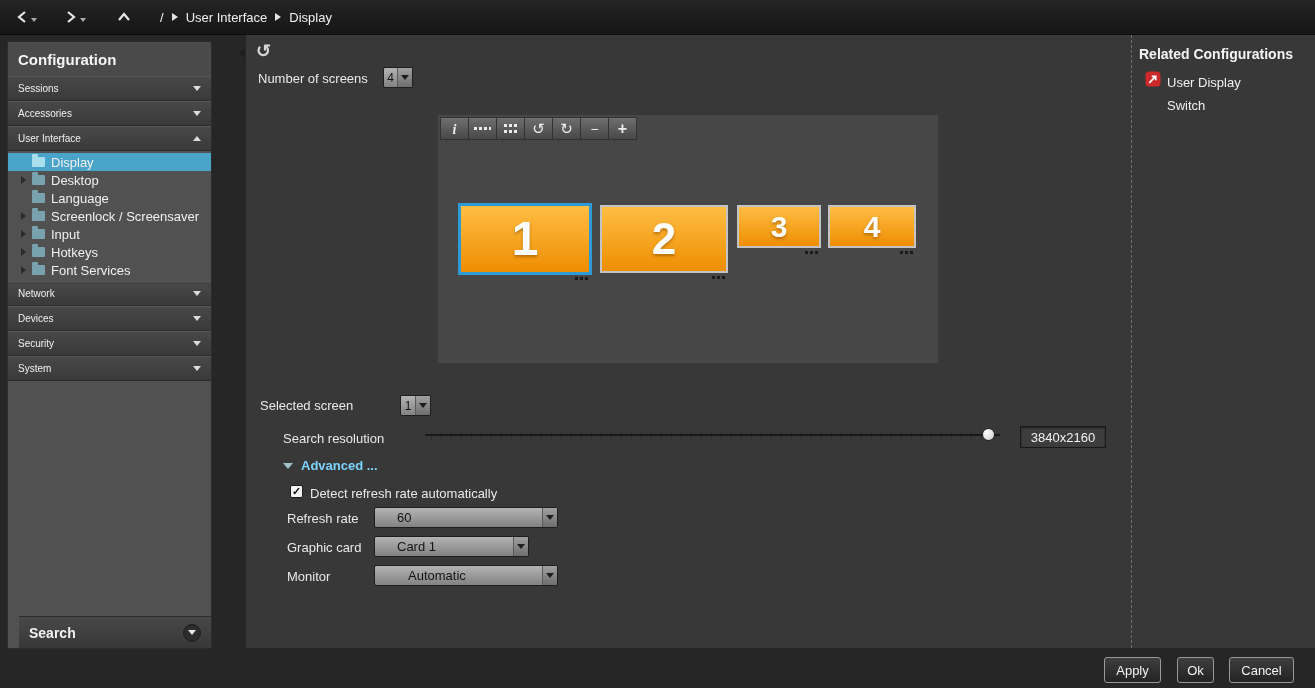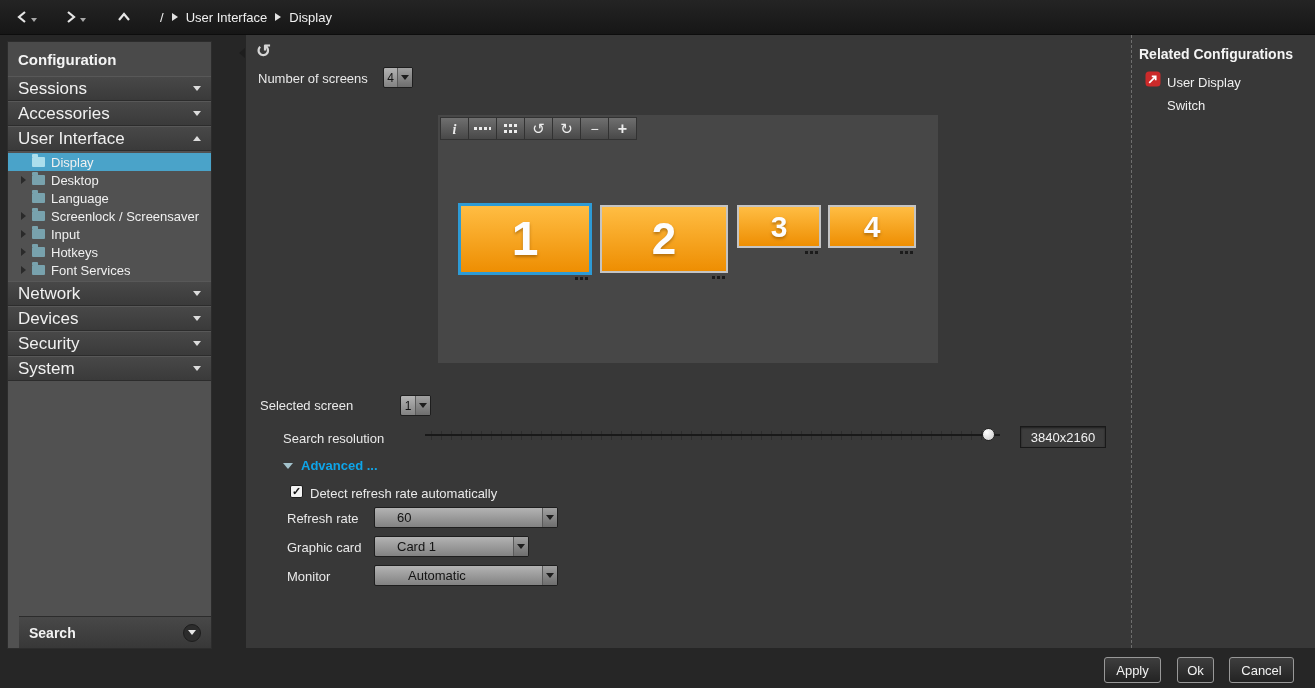--- a/index.html
+++ b/index.html
@@ -10,21 +10,21 @@
   #topbar{position:absolute;left:0;top:0;width:1315px;height:35px;background:linear-gradient(#242424,#161616);display:flex;align-items:center;border-bottom:1px solid #0d0d0d;}
   .navgroup{display:flex;align-items:center;cursor:pointer;}
   .mini-down{width:0;height:0;border-left:3.5px solid transparent;border-right:3.5px solid transparent;border-top:4px solid #a8a8a8;margin-left:1px;margin-top:6px;}
   #breadcrumb{display:flex;align-items:center;margin-left:28px;font-size:13px;color:#f0f0f0;}
   .bc-sep{width:0;height:0;border-left:6px solid #e2e2e2;border-top:4px solid transparent;border-bottom:4px solid transparent;margin:0 8px;}
   .bc-item{cursor:pointer;}
 
   
   #sidebar{position:absolute;left:8px;top:42px;width:203px;height:606px;background:#515151;display:flex;flex-direction:column;box-shadow:0 0 0 1px #2c2c2c;}
   .side-title{height:34px;background:#4a4a4a;display:flex;align-items:center;padding-left:10px;font-weight:bold;font-size:15px;color:#f4f4f4;flex:none;}
-  .cat{height:25px;flex:none;background:linear-gradient(#484848,#3a3a3a);border-top:1px solid #585858;border-bottom:1px solid #2c2c2c;display:flex;align-items:center;justify-content:space-between;padding:0 10px;font-size:17px;color:#f0f0f0;cursor:pointer;}
+  .cat{height:25px;flex:none;background:linear-gradient(#484848,#3a3a3a);border-top:1px solid #585858;border-bottom:1px solid #2c2c2c;display:flex;align-items:center;justify-content:space-between;padding:0 10px;font-size:10px;color:#f0f0f0;cursor:pointer;}
   .tri-down{width:0;height:0;border-left:4.5px solid transparent;border-right:4.5px solid transparent;border-top:5.5px solid #dcdcdc;}
   .tri-up{width:0;height:0;border-left:4.5px solid transparent;border-right:4.5px solid transparent;border-bottom:5.5px solid #dcdcdc;}
   .tree{flex:none;background:#515151;padding:2px 0;}
   .titem{height:18px;display:flex;align-items:center;padding-left:13px;font-size:13px;color:#f0f0f0;cursor:pointer;}
   .titem.selected{background:#4aa3c9;}
   .exp{width:11px;height:10px;flex:none;display:flex;align-items:center;}
   .exp .tri{width:0;height:0;border-left:5px solid #2a2a2a;border-top:4px solid transparent;border-bottom:4px solid transparent;}
   .folder{width:13px;height:10px;background:#78a2ad;border-radius:1px;position:relative;margin-right:6px;flex:none;}
   .folder::before{content:"";position:absolute;top:-3px;left:0;width:6px;height:3px;background:inherit;border-radius:1px 1px 0 0;}
   .titem.selected .folder{background:#abdeec;}
@@ -65,21 +65,21 @@
 
   
   #slider{position:absolute;left:179px;top:392px;width:575px;height:16px;cursor:pointer;}
   #slider .ticks{position:absolute;left:6px;right:6px;top:4px;height:9px;background:repeating-linear-gradient(90deg,#2d2d2d 0 1px,transparent 1px 10px);}
   #slider .track{position:absolute;left:0;right:0;top:7px;height:2px;background:#191919;}
   #slider .thumb{position:absolute;left:557px;top:1px;width:13px;height:13px;border-radius:50%;background:radial-gradient(circle at 35% 30%,#ffffff,#c7c7c7);border:1px solid #272727;cursor:grab;}
   .value-box{position:absolute;left:774px;top:391px;width:86px;height:22px;background:#3d3d3d;border:1px solid #191919;box-shadow:inset 0 1px 2px rgba(0,0,0,.5);display:flex;align-items:center;justify-content:center;font-size:13px;color:#f2f2f2;}
 
   .adv-row{position:absolute;left:37px;top:423px;display:flex;align-items:center;cursor:pointer;}
   .adv-tri{width:0;height:0;border-left:5px solid transparent;border-right:5px solid transparent;border-top:6px solid #a3c2cc;margin-right:8px;}
-  .adv-txt{font-weight:bold;font-size:13px;color:#0ea5e9;}
+  .adv-txt{font-weight:bold;font-size:13px;color:#7dd3fc;}
 
   .checkbox{position:absolute;left:44px;top:450px;width:13px;height:13px;background:#f3f3f3;border:1px solid #1d1d1d;border-radius:2px;display:flex;align-items:center;justify-content:center;font-size:11px;font-weight:bold;color:#141414;cursor:pointer;line-height:1;}
 
   
   #related{position:absolute;left:1131px;top:35px;width:184px;height:613px;background:#383838;border-left:1px dashed #6e6e6e;}
   .rel-title{position:absolute;left:7px;top:11px;font-weight:bold;font-size:14px;color:#f4f4f4;}
   .rel-item{position:absolute;left:13px;display:flex;align-items:flex-start;cursor:pointer;}
   .rel-item svg{flex:none;margin-right:6px;margin-top:0px;}
   .rel-label{font-size:13px;color:#f0f0f0;max-width:115px;line-height:23px;}
 

